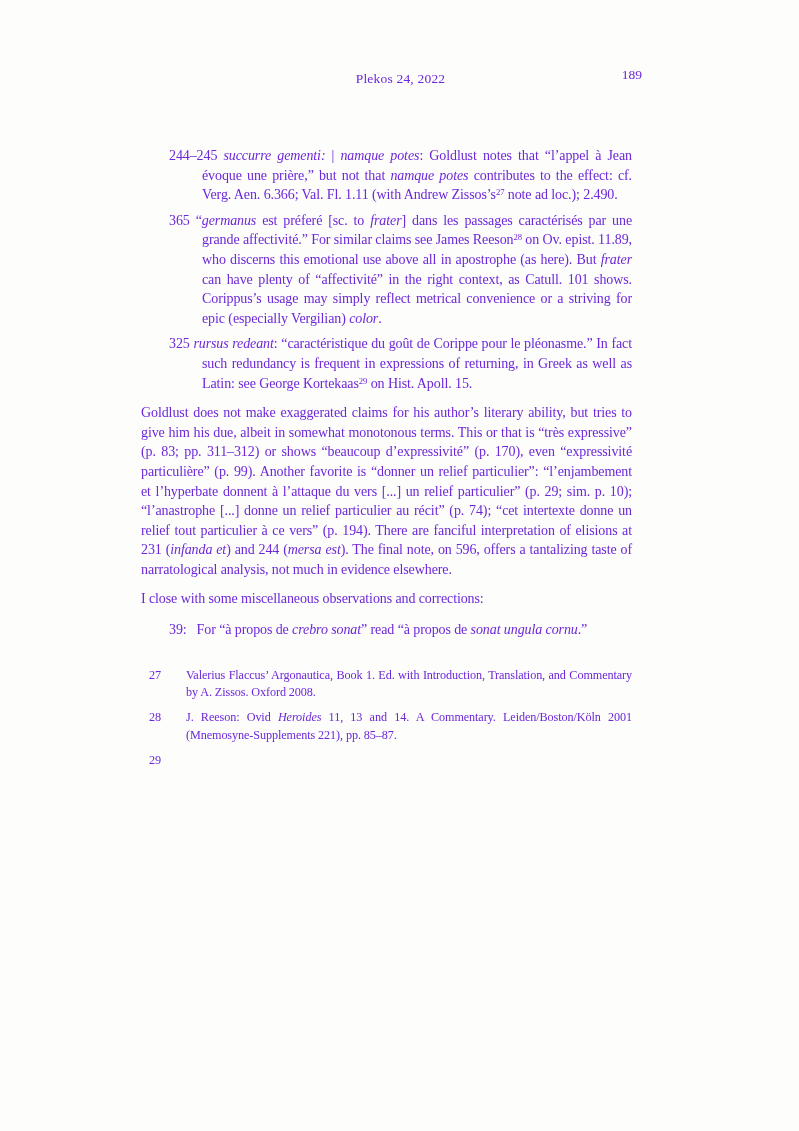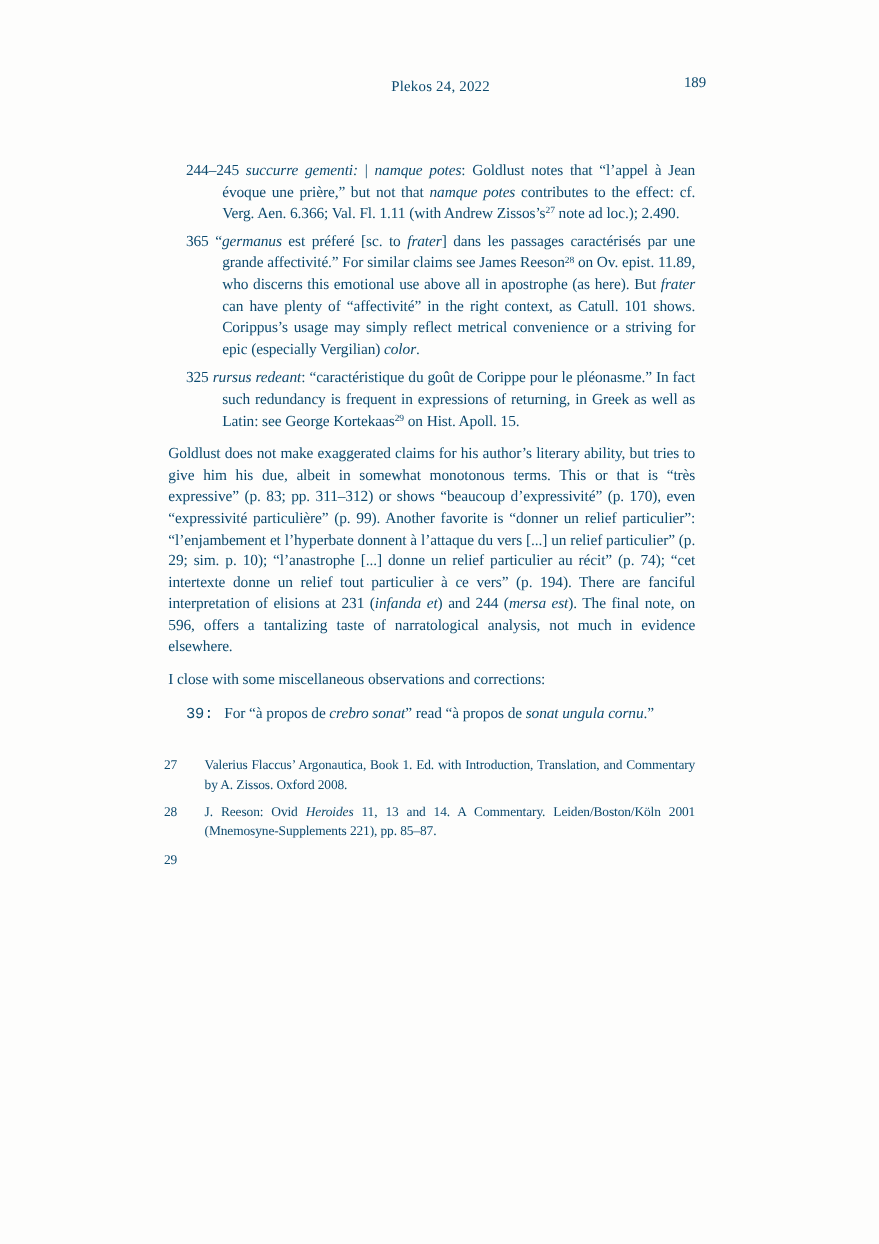--- a/index.html
+++ b/index.html
@@ -3,21 +3,21 @@
 <meta charset="utf-8">
 <style>
   html, body { margin: 0; padding: 0; }
   body { background: #ffffff; }
   .page {
     position: relative;
     width: 799px;
     height: 1131px;
     background: #fdfdfc;
     font-family: "Liberation Serif", "DejaVu Serif", serif;
-    color: #0c4a6e;
+    color: #6d28d9;
     overflow: hidden;
   }
   .header {
     position: absolute;
     left: 155px;
     top: 71px;
     width: 491px;
     font-size: 13.5px;
     line-height: 16px;
   }
@@ -41,30 +41,29 @@
     line-height: 19.6px;
     text-align: justify;
     letter-spacing: -0.1px;
   }
   .note {
     padding-left: 61px;
     text-indent: -33px;
     margin: 0 0 6px 0;
   }
   .body-par {
-    margin: 10px 0 0 12px;
+    margin: 10px 0 0 0;
   }
   .correction {
     margin-top: 11px;
     padding-left: 61px;
     text-indent: -33px;
   }
   .corr-label {
     margin-right: 10px;
-    font-family: Liberation Mono, monospace;
   }
   .footnotes {
     margin-top: 27px;
     font-size: 12.2px;
     line-height: 17.4px;
   }
   .fn {
     position: relative;
     padding-left: 45px;
     margin-bottom: 8px;

